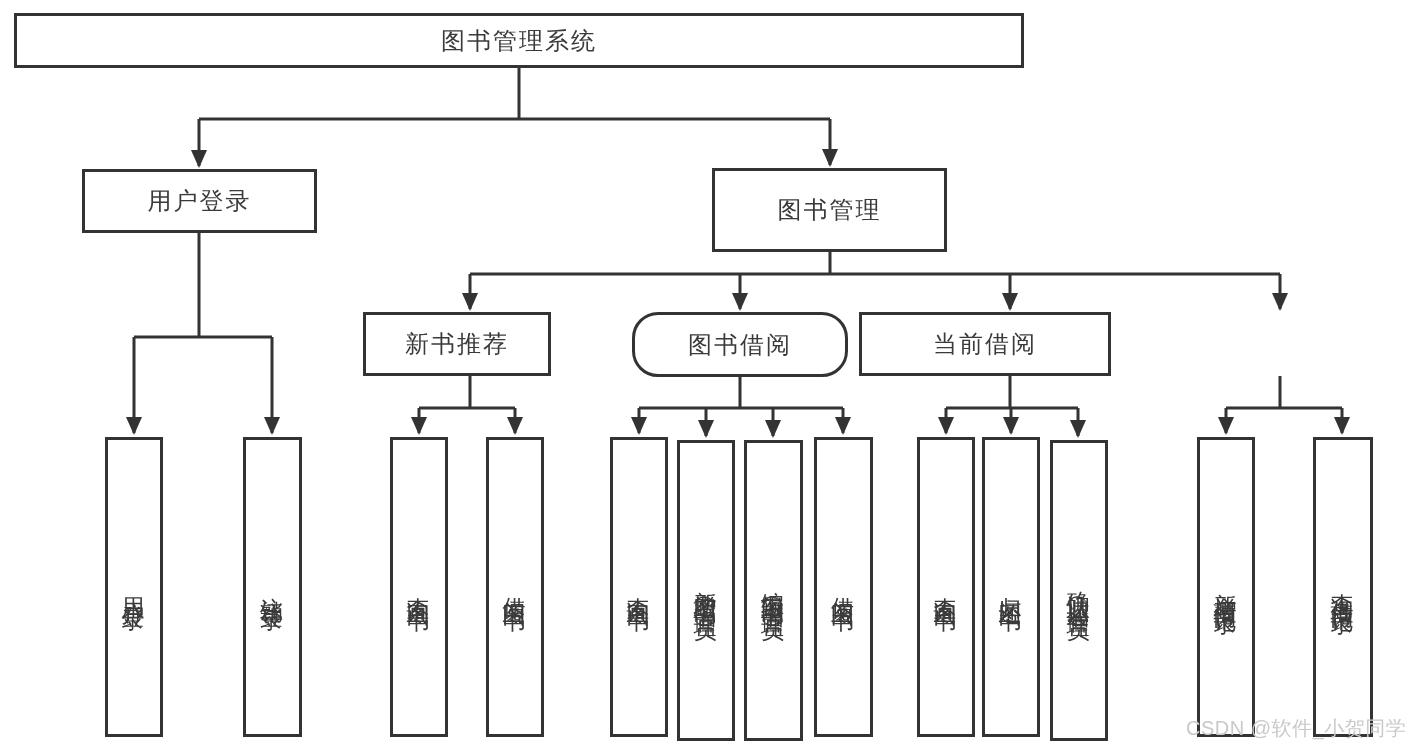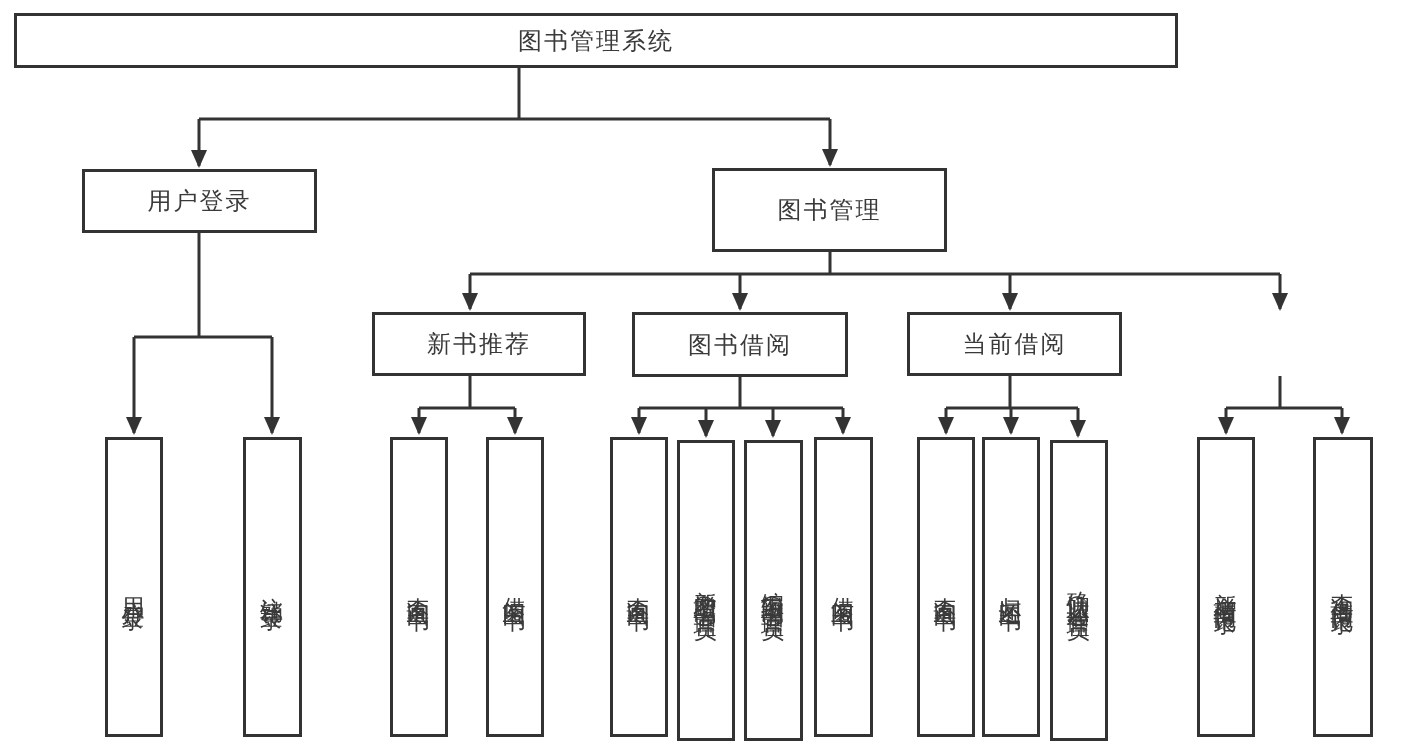--- a/index.html
+++ b/index.html
@@ -93,41 +93,42 @@
       <use href="#ah" x="773" y="438"></use>
       <use href="#ah" x="843" y="435"></use>
       <use href="#ah" x="946" y="435"></use>
       <use href="#ah" x="1011" y="435"></use>
       <use href="#ah" x="1078" y="438"></use>
       <use href="#ah" x="1226" y="435"></use>
       <use href="#ah" x="1342" y="435"></use>
     </g>
   </svg>
 
-  <div class="h-box" style="left:14px; top:13px; width:1164px; height:55px;">图书管理系统</div>
+  <div class="h-box" style="left:14px; top:13px; width:1010px; height:55px;">图书管理系统</div>
 
   <div class="h-box" style="left:82px; top:169px; width:235px; height:64px;">用户登录</div>
   <div class="h-box" style="left:712px; top:168px; width:235px; height:84px;">图书管理</div>
 
-  <div class="h-box" style="left:363px; top:312px; width:214px; height:64px;margin-left:9px;">新书推荐</div>
-  <div class="h-box" style="left:632px; top:312px; width:216px; height:65px;">图书借阅</div>
-  <div class="h-box" style="left:907px; top:312px; width:215px; height:64px;">当前借阅</div>
+  <div class="h-box" style="left:363px; top:312px; width:188px; height:64px;">新书推荐</div>
+  <div class="h-box" style="left:632px; top:312px; width:216px; height:65px;border-radius:26px;">图书借阅</div>
+  <div class="h-box" style="left:859px; top:312px; width:252px; height:64px;">当前借阅</div>
 
   <div class="v-box" style="left:105px; top:437px; width:58px; height:300px;">用户登录</div>
   <div class="v-box" style="left:243px; top:437px; width:59px; height:300px;">注销登录</div>
 
   <div class="v-box" style="left:390px; top:437px; width:58px; height:300px;">查询图书</div>
   <div class="v-box" style="left:486px; top:437px; width:58px; height:300px;">借阅图书</div>
 
   <div class="v-box" style="left:610px; top:437px; width:58px; height:300px;">查询图书</div>
   <div class="v-box" style="left:677px; top:440px; width:58px; height:301px;">新增图书（管理员）</div>
   <div class="v-box" style="left:744px; top:440px; width:59px; height:301px;">编辑图书（管理员）</div>
   <div class="v-box" style="left:814px; top:437px; width:59px; height:300px;">借阅图书</div>
 
   <div class="v-box" style="left:917px; top:437px; width:58px; height:300px;">查询图书</div>
   <div class="v-box" style="left:982px; top:437px; width:58px; height:300px;">归还图书</div>
   <div class="v-box" style="left:1050px; top:440px; width:58px; height:301px;">确认归还（管理员）</div>
 
   <div class="v-box" style="left:1197px; top:437px; width:58px; height:300px;">新增借阅记录</div>
   <div class="v-box" style="left:1313px; top:437px; width:60px; height:300px;">查询借阅记录</div>
 
+  <div class="watermark">CSDN @软件_小贺同学</div>
 
 </div>
 
 </body></html>

